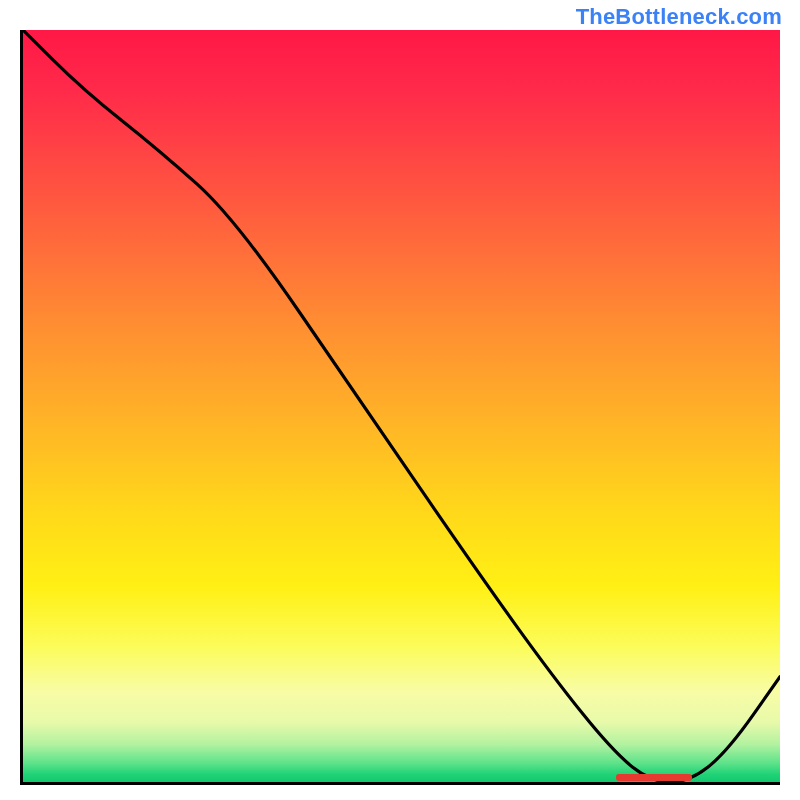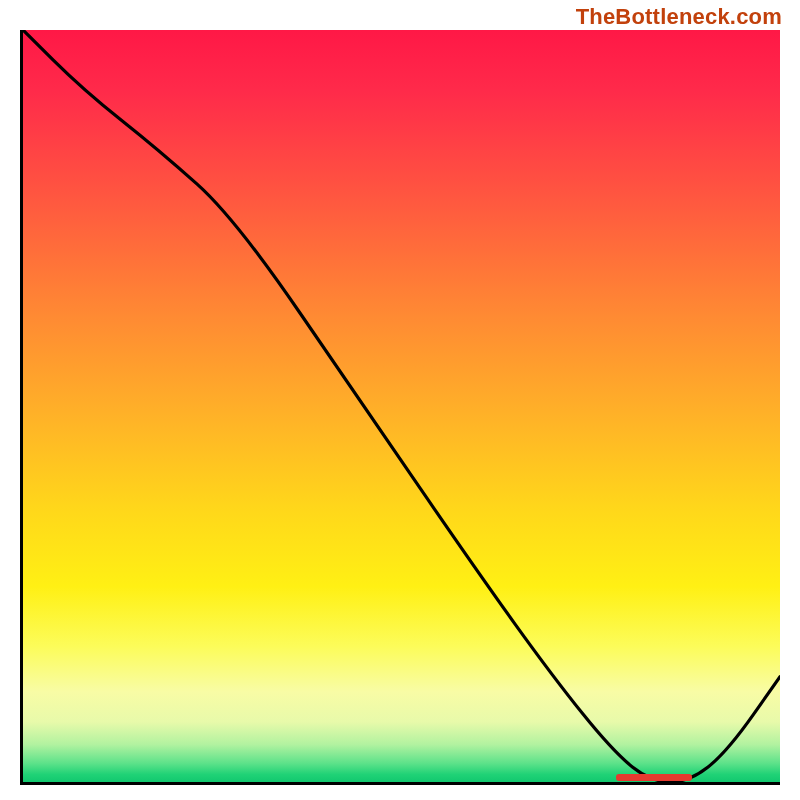--- a/index.html
+++ b/index.html
@@ -15,21 +15,21 @@
     position: relative;
     width: 800px;
     height: 800px;
   }
   .watermark {
     position: absolute;
     top: 4px;
     right: 18px;
     font-size: 22px;
     font-weight: 600;
-    color: #c2410c;
+    color: #3b82f6;
     letter-spacing: 0.2px;
   }
   .plot-area {
     position: absolute;
     left: 20px;
     top: 30px;
     width: 760px;
     height: 755px;
     border: 3px solid #000000;
     border-top: none;

